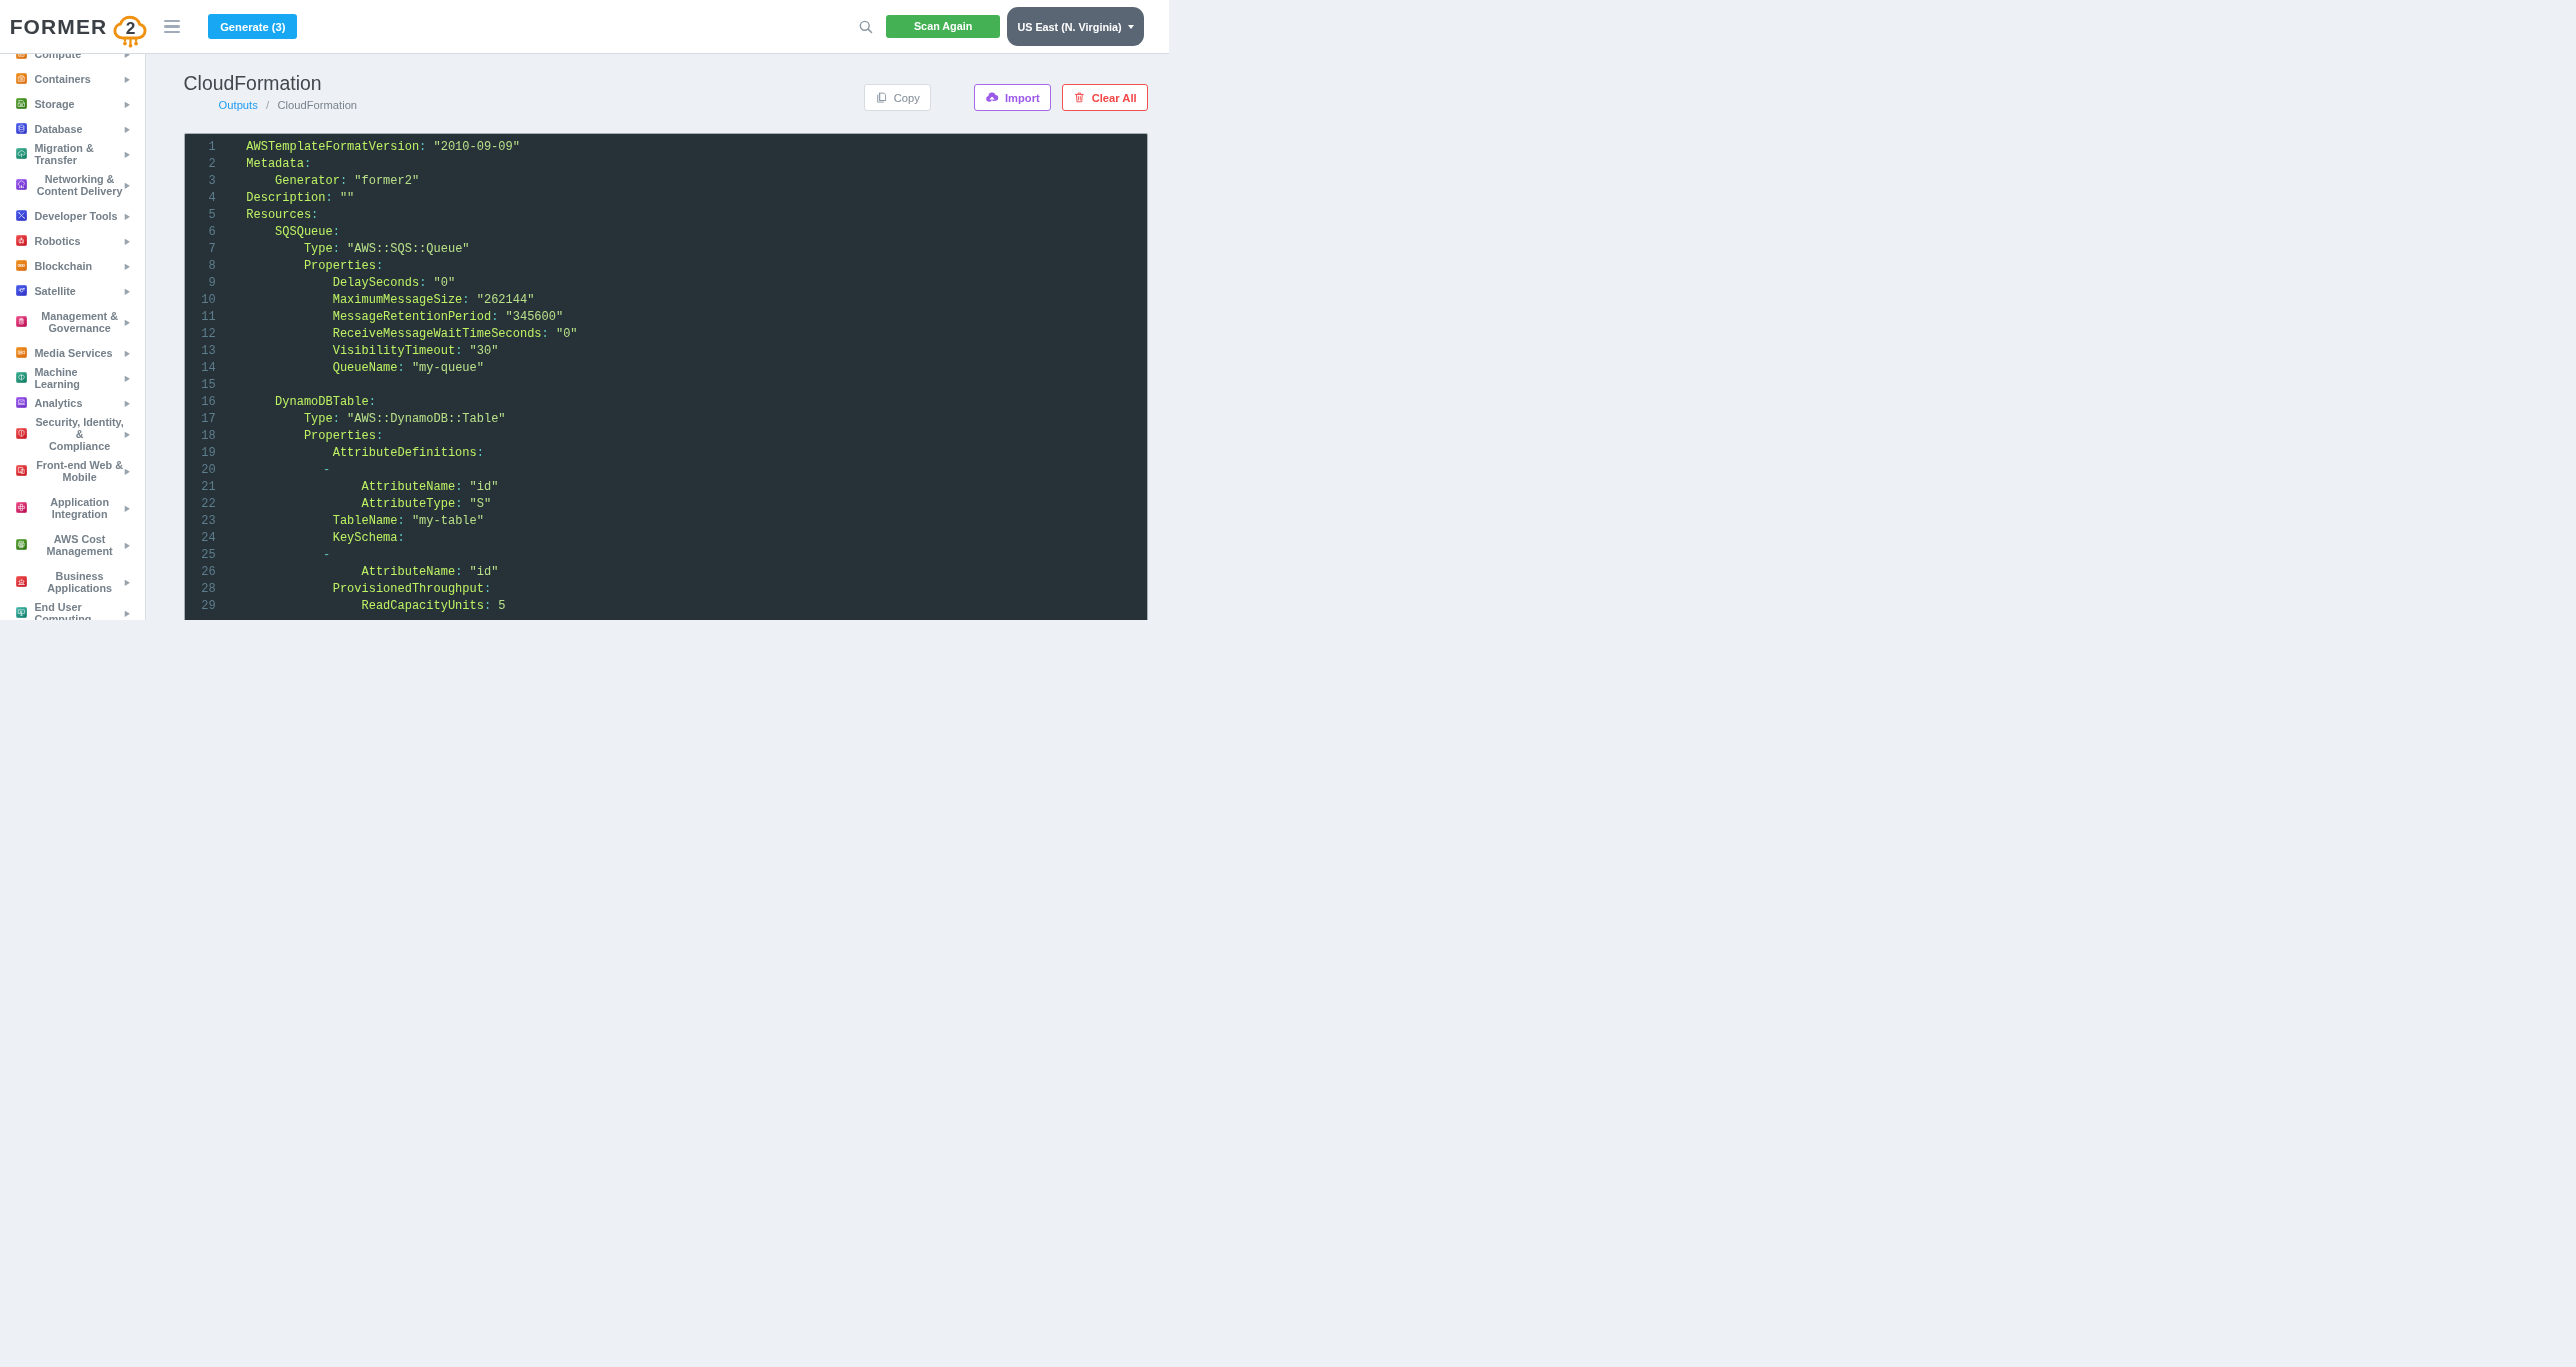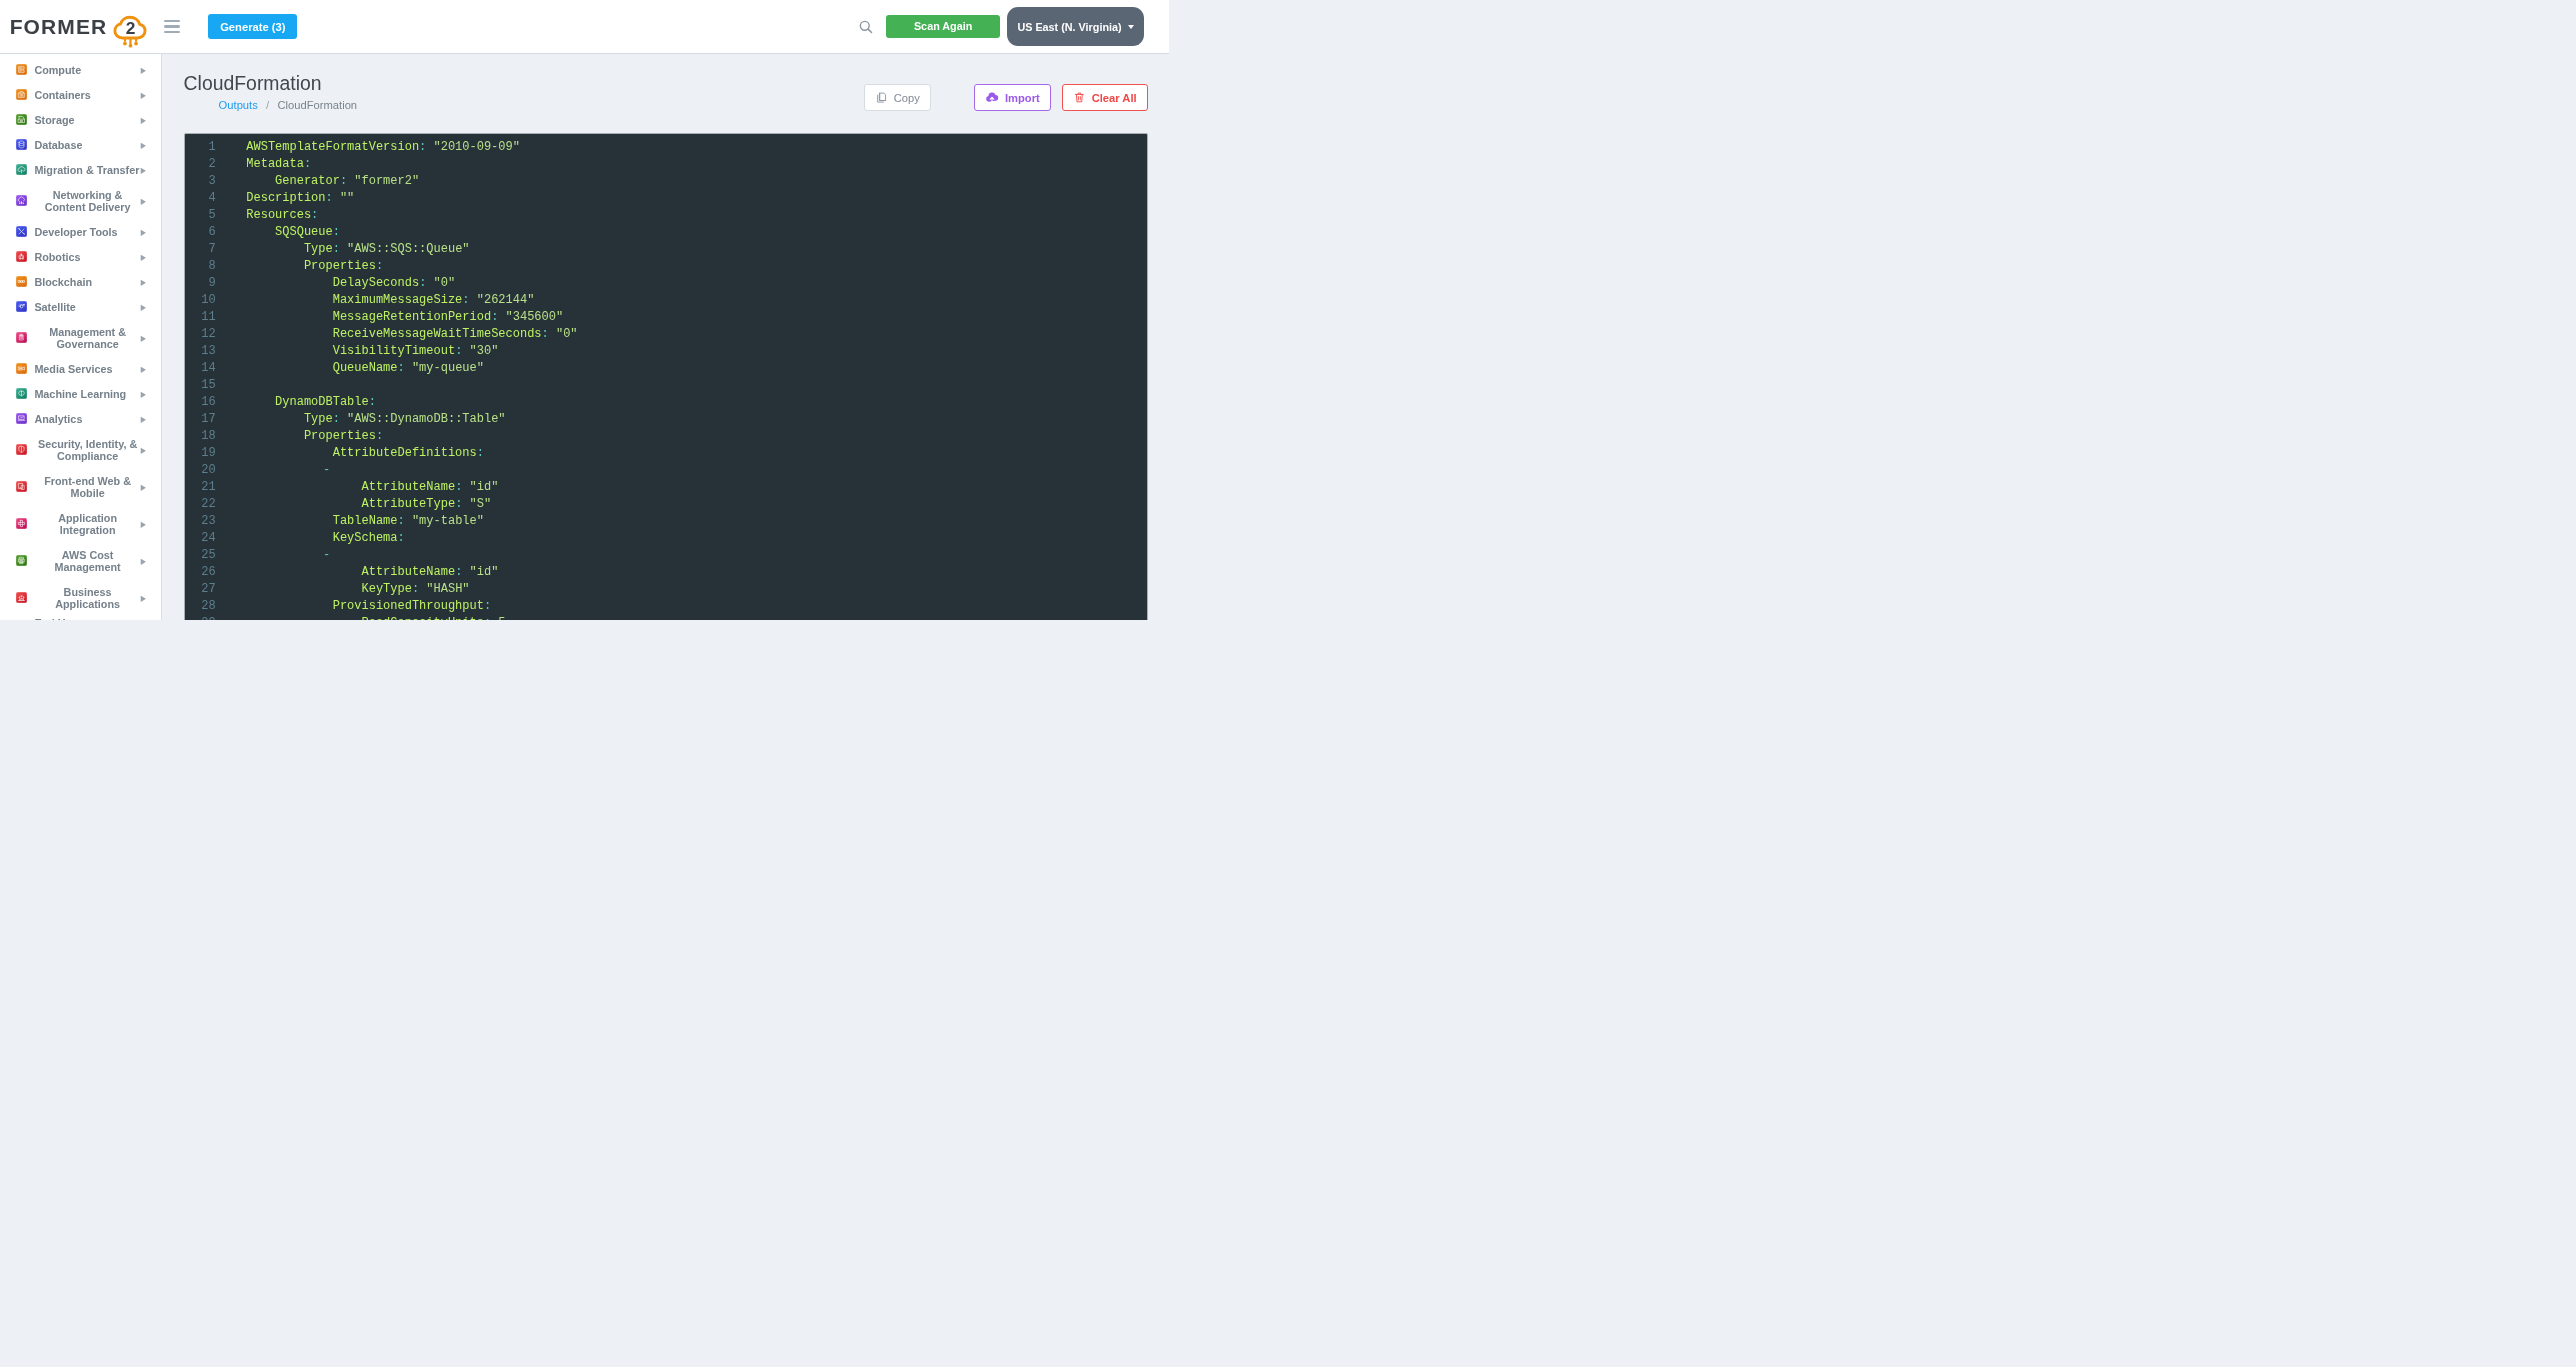--- a/index.html
+++ b/index.html
@@ -40,21 +40,21 @@
     display:flex; align-items:center; font-family:"Liberation Sans", sans-serif;
   }
   .caret-down {
     width:0; height:0; margin-left:6px;
     border-left:3.4px solid transparent; border-right:3.4px solid transparent;
     border-top:4.1px solid #ffffff;
   }
 
   
   .sidebar {
-    position:absolute; top:16px; left:0; bottom:0; width:162px; z-index:1;
+    position:absolute; top:0; left:0; bottom:0; width:146px; z-index:1;
     background:#ffffff; border-right:0.7px solid #d9dee3; overflow:hidden;
   }
   .sidebar nav { margin-top:41px; }
   .side-item { display:flex; align-items:center; height:25px; padding:0 15px 0 15.7px; cursor:pointer; }
   .side-item.two { height:37px;text-align:center; }
   .cat-icon {
     flex-shrink:0; width:11.2px; height:11.2px; border-radius:1.9px; margin-right:7.5px;
     display:flex; align-items:center; justify-content:center;
     box-shadow:inset 0 0 0 0.4px rgba(255,255,255,0.35);
   }
@@ -480,24 +480,20 @@
           </div>
           <div class="code-line">
             <span class="ln">25</span>
             <span class="lt"><span class="tok-ws">              </span><span class="tok-punc">-</span></span>
           </div>
           <div class="code-line">
             <span class="ln">26</span>
             <span class="lt"><span class="tok-ws">                </span><span class="tok-key">AttributeName</span><span class="tok-punc">:</span><span class="tok-str"> "id"</span></span>
           </div>
           <div class="code-line">
-            <span class="ln">27</span>
-            <span class="lt"><span class="tok-ws">                </span><span class="tok-key">KeyType</span><span class="tok-punc">:</span><span class="tok-str"> "HASH"</span></span>
-          </div>
-          <div class="code-line">
             <span class="ln">28</span>
             <span class="lt"><span class="tok-ws">            </span><span class="tok-key">ProvisionedThroughput</span><span class="tok-punc">:</span></span>
           </div>
           <div class="code-line">
             <span class="ln">29</span>
             <span class="lt"><span class="tok-ws">                </span><span class="tok-key">ReadCapacityUnits</span><span class="tok-punc">:</span><span class="tok-num"> 5</span></span>
           </div>
         </div>
     </div>
   </main>

